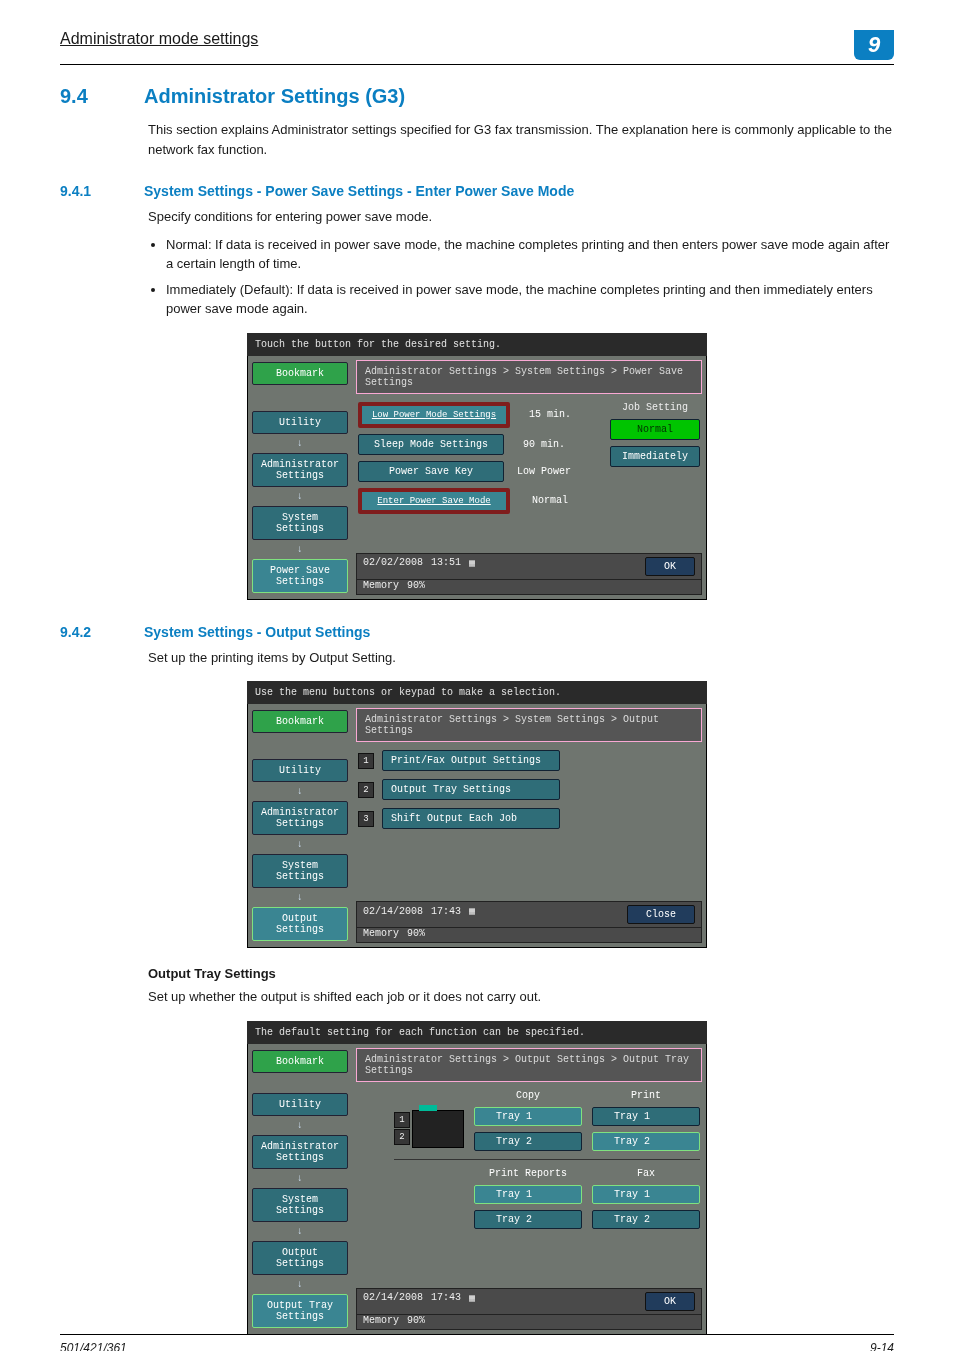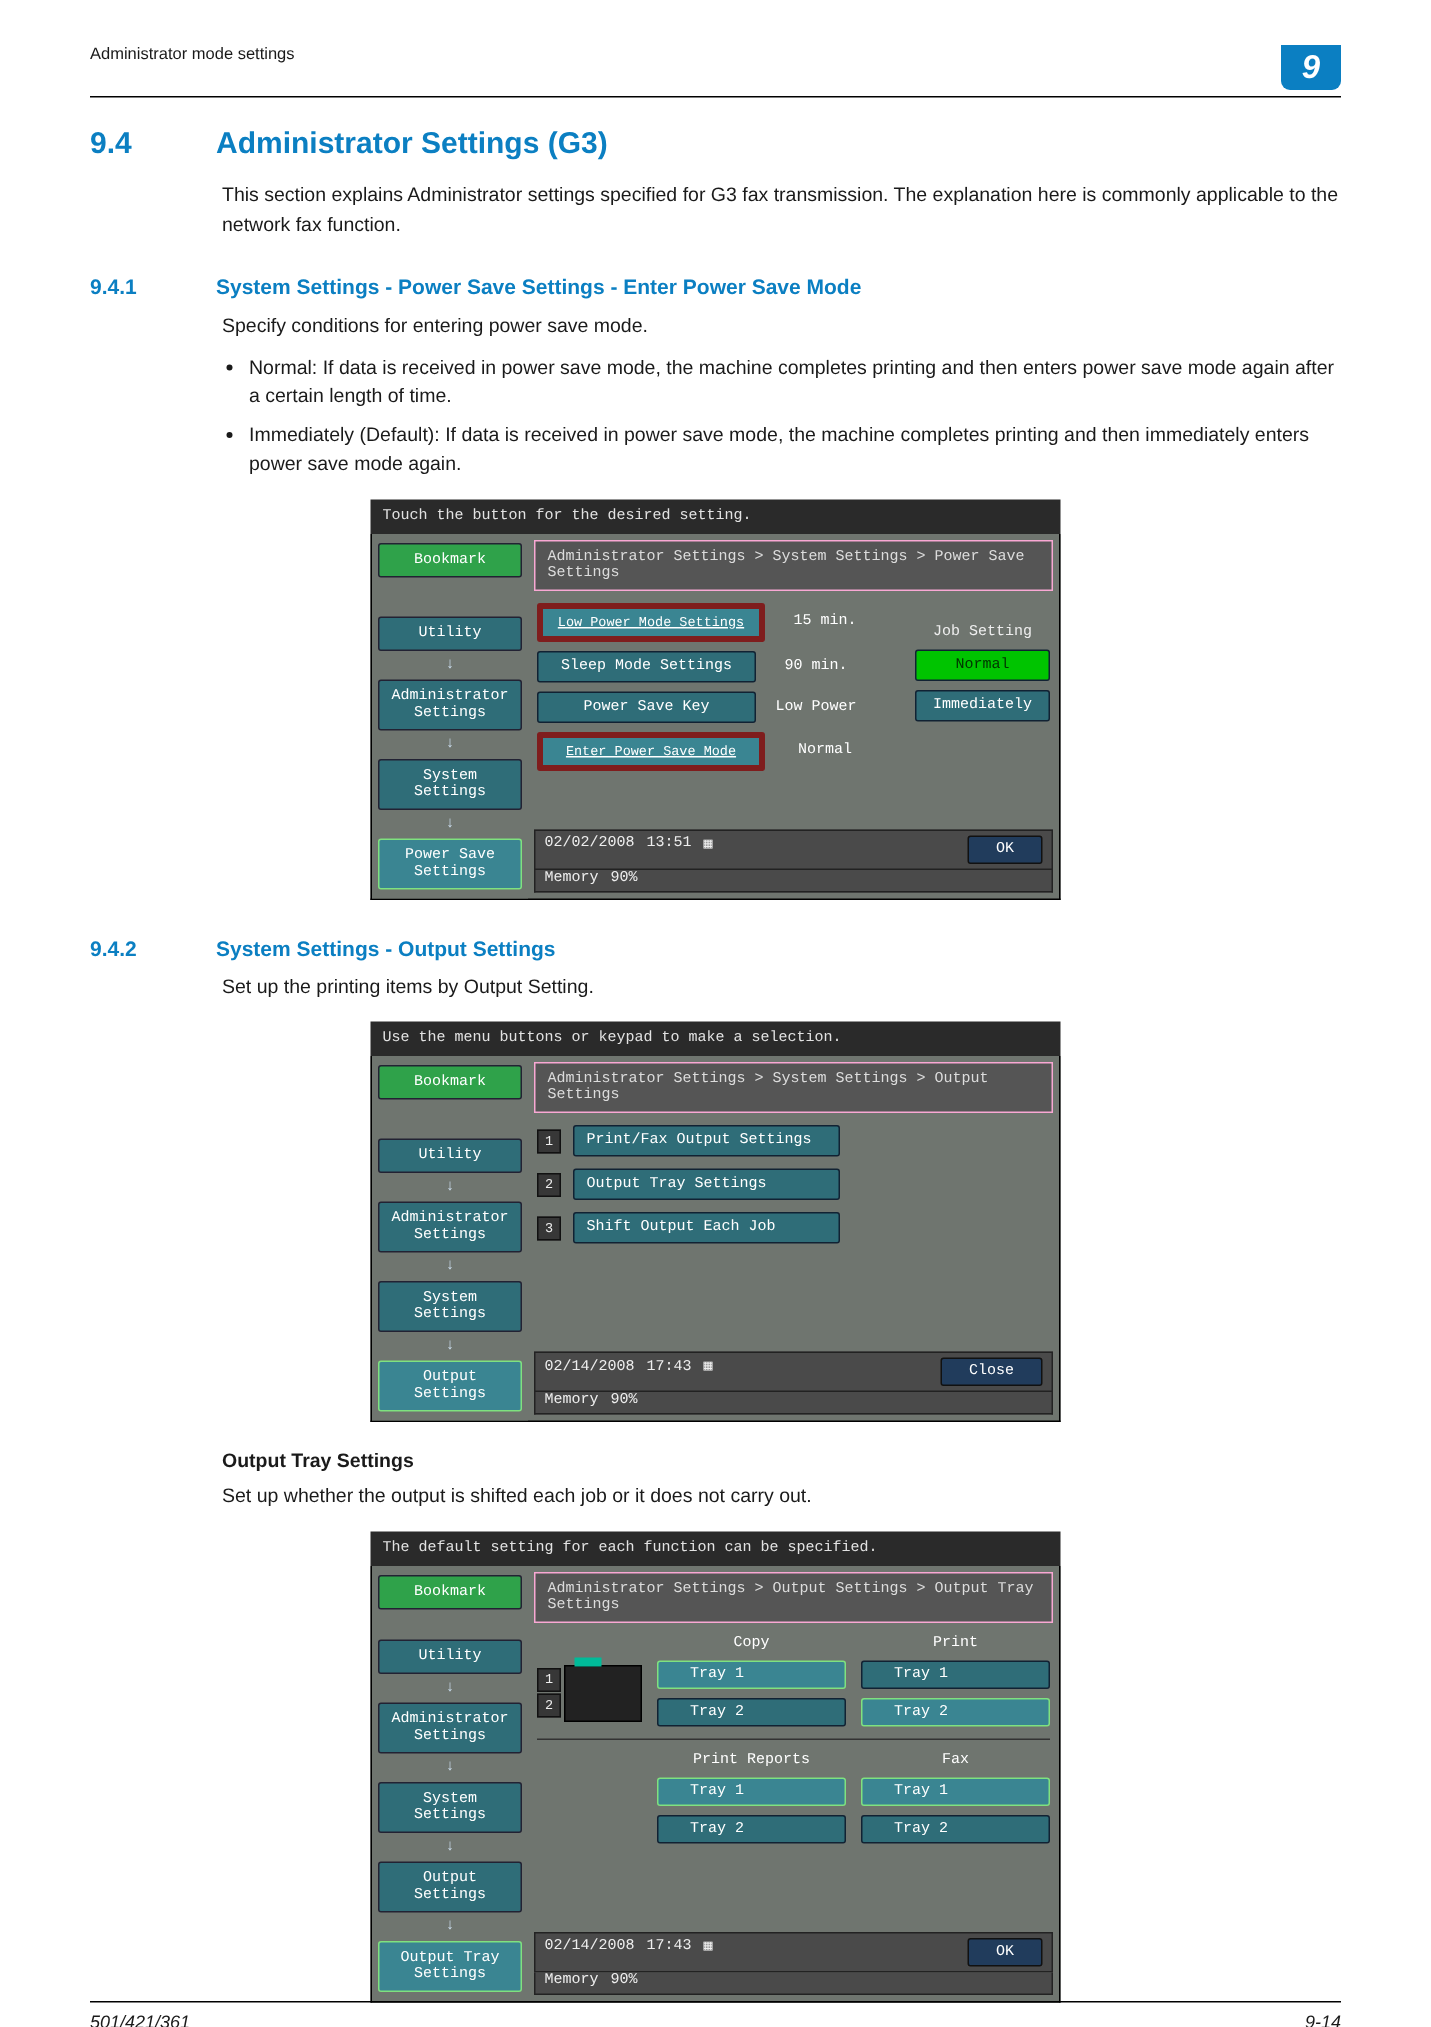--- a/index.html
+++ b/index.html
@@ -29,21 +29,22 @@
     box-sizing: border-box;
     position: relative;
   }
   .running-head {
     display: flex;
     justify-content: space-between;
     align-items: flex-start;
     margin-bottom: 4px;
   }
   .running-head .title {
-    font-size: 11px;
+    font-size: 16px;
+    text-decoration: underline;
   }
   .chapter-tab {
     background: var(--chapter-tab);
     color: #fff;
     font-size: 22px;
     font-weight: bold;
     width: 40px;
     height: 30px;
     line-height: 30px;
     text-align: center;
@@ -182,29 +183,29 @@
     min-width: 132px;
     text-align:center;
     font-size: 10px;
     position: relative;
   }
   .setting-btn.sel { background: var(--teal-light); border:4px solid #7f1d1d; }
   .setting-btn.green { background: var(--green-bright); color:#003300; }
   .setting-btn .under { text-decoration: underline; display:block; font-size:9px; }
   .setting-val { color:#fff; min-width: 60px; text-align:center; }
   .sidecol { position:absolute; right:6px; top:4px; width:90px; display:flex; flex-direction:column; gap:6px; text-align:center; }
-  .sidecol .label { color:#eee; font-size:10px;margin-top:14px; }
+  .sidecol .label { color:#eee; font-size:10px; }
   .num-pill {
     background:#373737; color:#eee; border:1px solid #111;
     width:14px; height:14px; line-height:14px; text-align:center; font-size:9px;
   }
   .menu-row { display:flex; align-items:center; gap:8px; margin-bottom:8px; }
   .menu-btn { background: var(--teal-btn); border:1px solid #123; color:#fff; padding:4px 8px; border-radius:2px; min-width:160px; text-align:left; font-size:10px; }
 
-  .tray-grid { display:grid; grid-template-columns: 70px 1fr 1fr; gap:6px 10px; align-items:center; }
+  .tray-grid { display:grid; grid-template-columns: 70px 1fr 1fr; gap:6px 10px; align-items:center;margin-left:36px; }
   .tray-head { color:#fff; text-align:center; font-size:10px; }
   .tray-btn { background: var(--teal-btn); border:1px solid #123; color:#fff; padding:3px 21px; border-radius:2px; text-align:left; font-size:10px; }
   .tray-btn.sel { background: var(--teal-light); border:1px solid #7fe27f; }
   .printer-icon {
     width: 56px; height: 36px; background:#222; border:1px solid #000; position:relative;
   }
   .printer-icon::before { content:""; position:absolute; left:6px; top:-6px; width:18px; height:6px; background:#0b9; }
   .divider { grid-column: 1 / span 3; height:1px; background:#333; margin:2px 0; }
   .nums-stack { display:flex; flex-direction:column; gap:1px; }
 </style>

